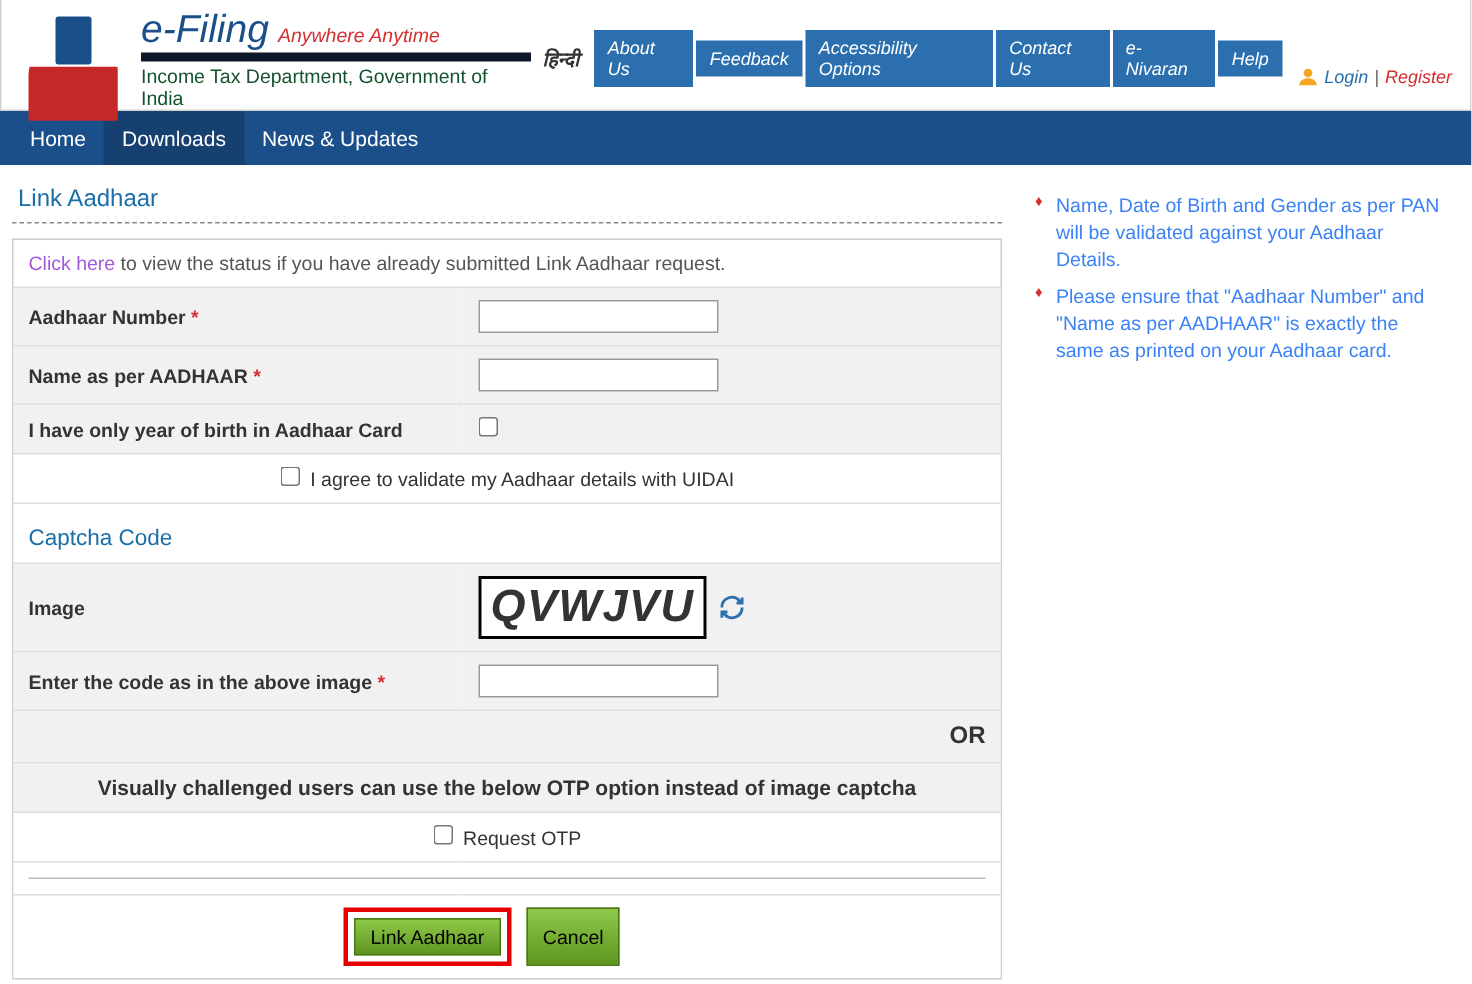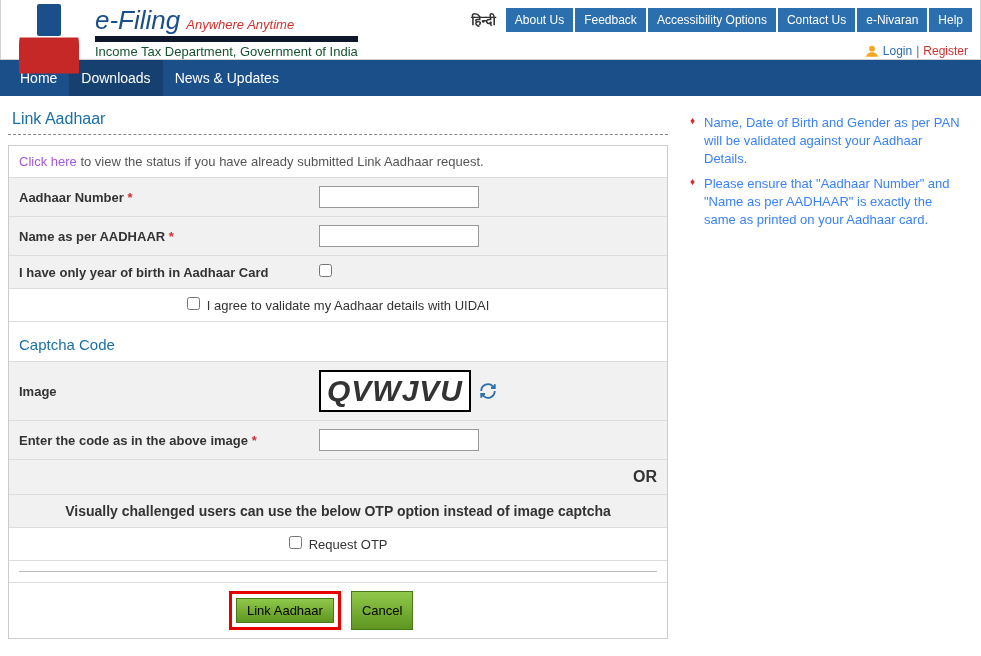--- a/index.html
+++ b/index.html
@@ -21,21 +21,21 @@
   .emblem-pillar {
     position:absolute; top:0; left:50%; transform:translateX(-50%);
     width:24px; height:32px; background:#1b4f8a; border-radius:2px;
   }
   .brand-text { display:flex; flex-direction:column; }
   .brand-title-row { display:flex; align-items:baseline; gap:6px; }
   .efiling { color:#1b4f8a; font-size:26px; font-weight:400; font-style: italic; }
   .tagline { color:#d32f2f; font-size:13px; font-style: italic; }
   .brand-sub { color:#14532d; font-size:13px; border-top:6px solid #0f172a; padding-top:2px; }
   
-  .top-right { display:flex; flex-direction:column; align-items:flex-end; gap:10px; }
+  .top-right { display:flex; flex-direction:row; align-items:flex-end; gap:10px;font-style:italic; }
   .topnav { display:flex; gap:2px; align-items:center; }
   .topnav .hindi { color:#333; padding:5px 8px; font-weight:bold; }
   .topnav a { background:#2b6faf; color:#fff; text-decoration:none; padding:5px 9px; font-size:12px; display:inline-block; }
   .login-row { font-size:12px; color:#666; display:flex; align-items:center; gap:4px; padding-right:4px; }
   .login-row a { color:#2b6faf; text-decoration:none; }
   .login-row a.reg { color:#d32f2f; }
   .user-icon { width:14px; height:14px; display:inline-block; }
   
   
   .mainnav { background:#1b4f8a; display:flex; padding:0 8px; }

